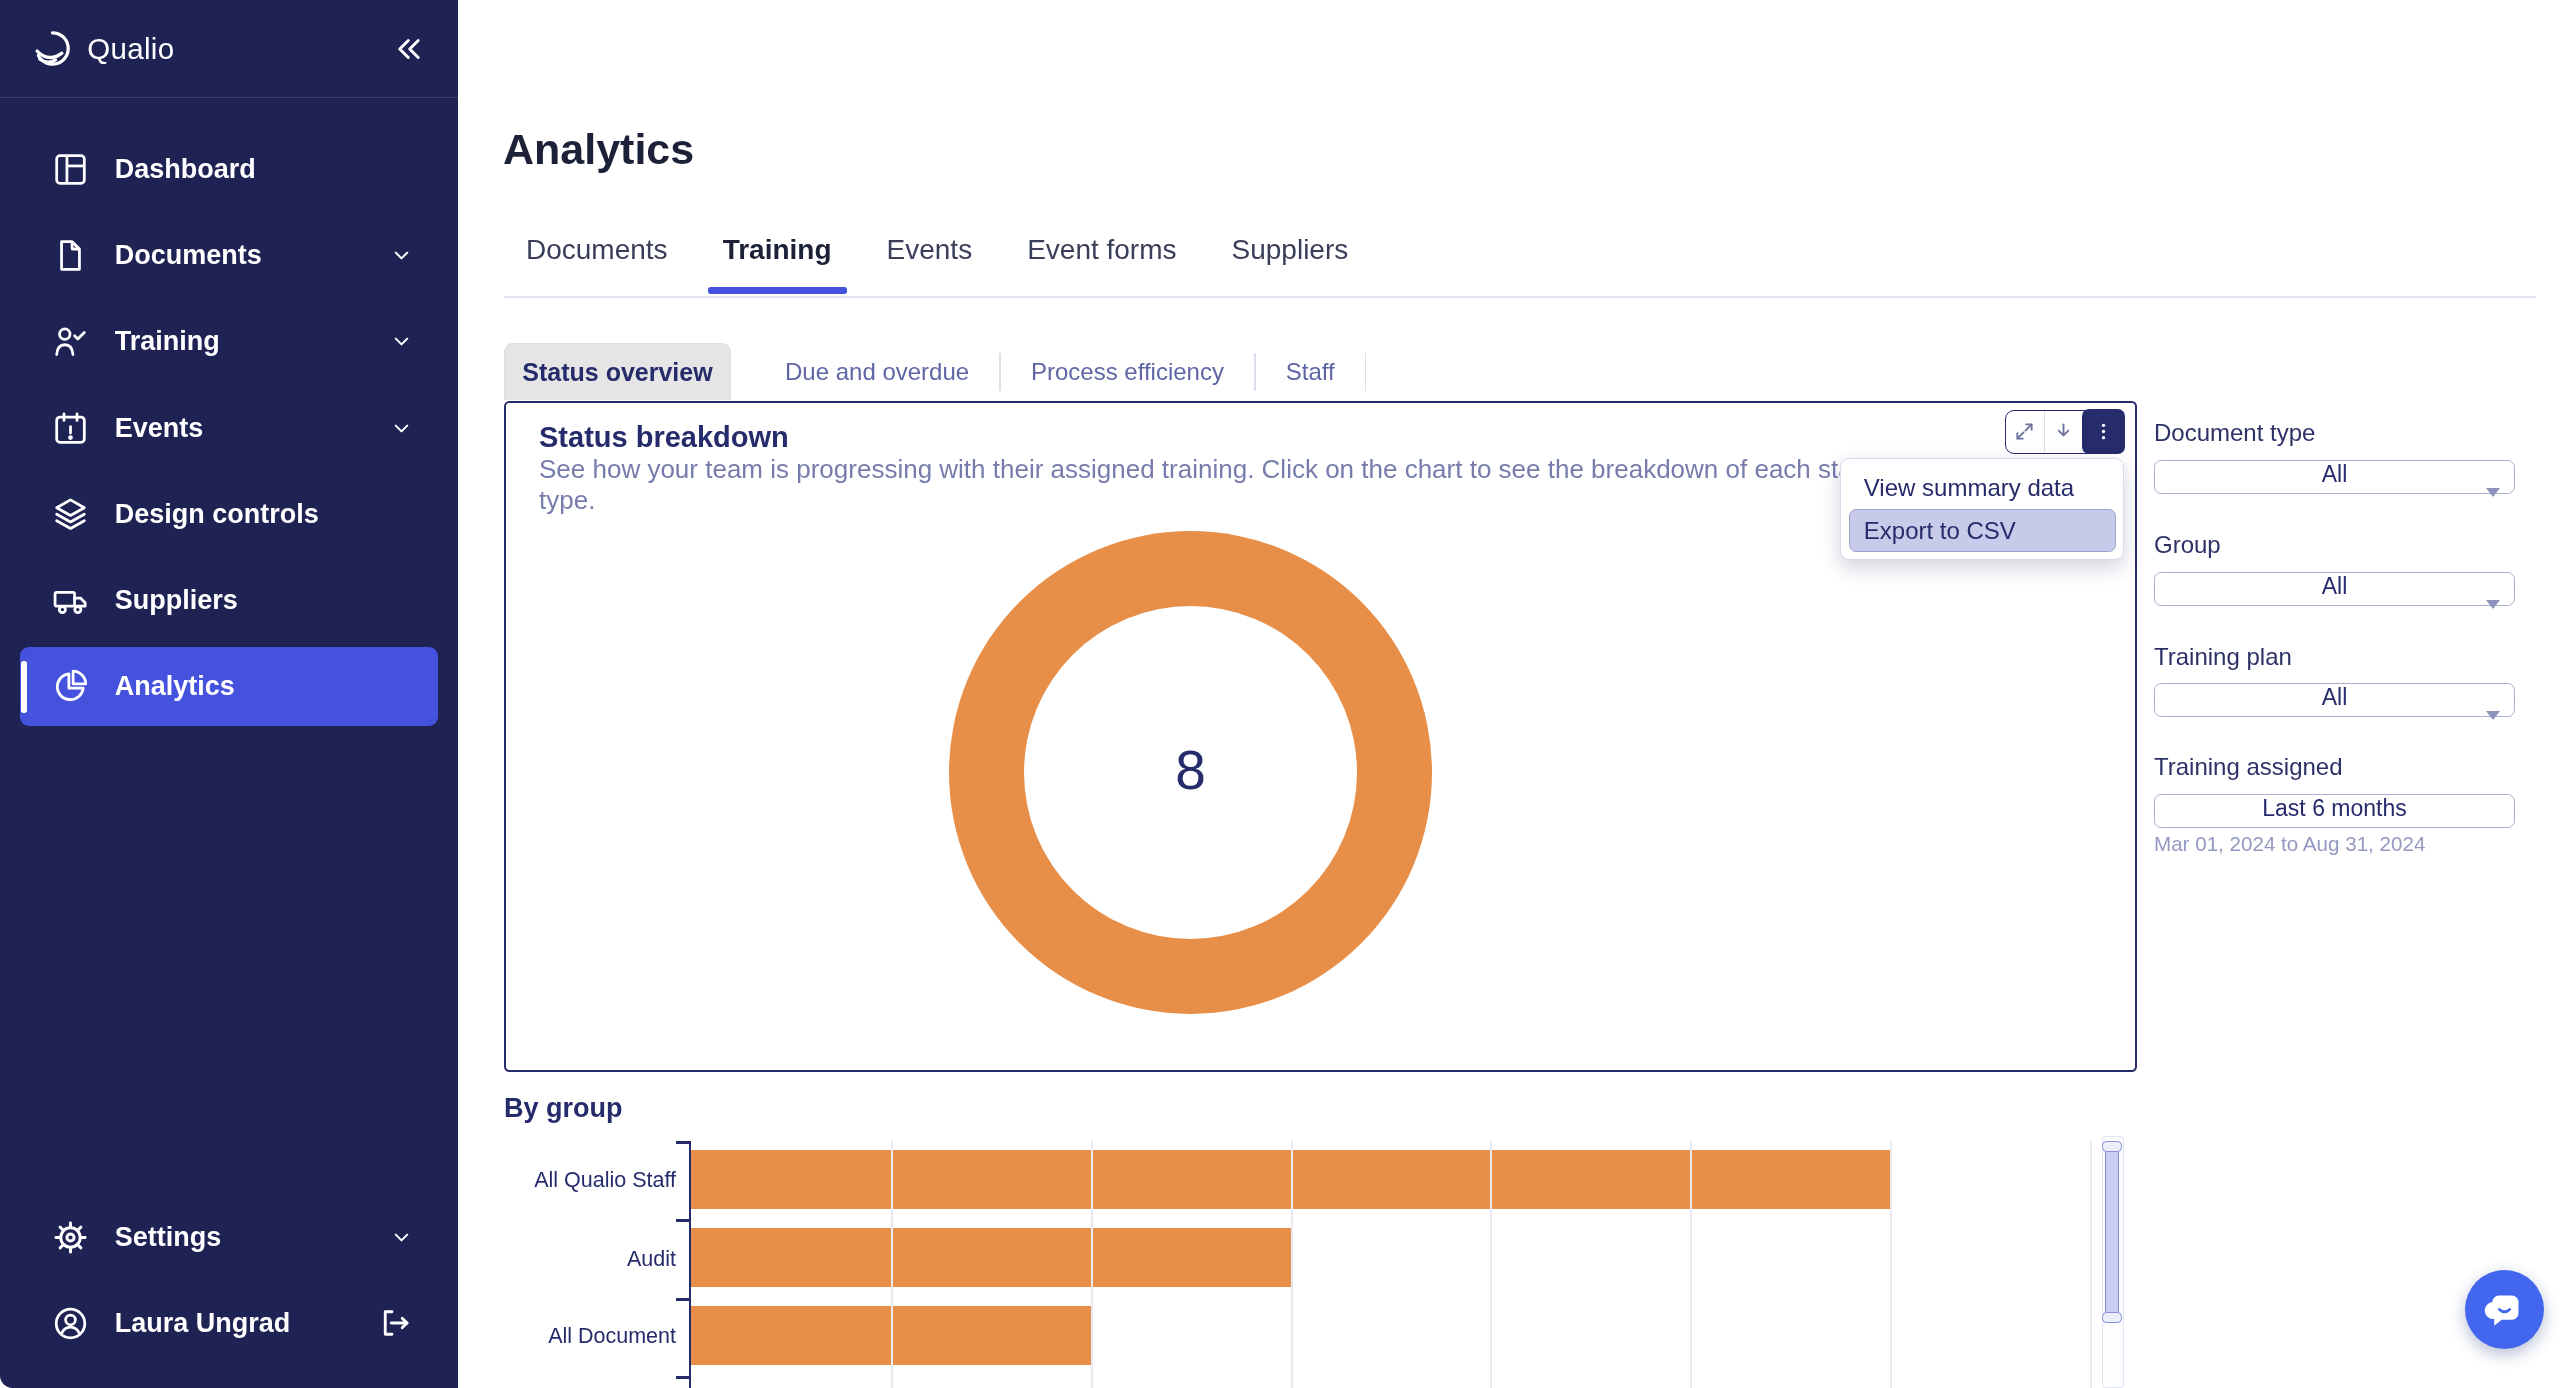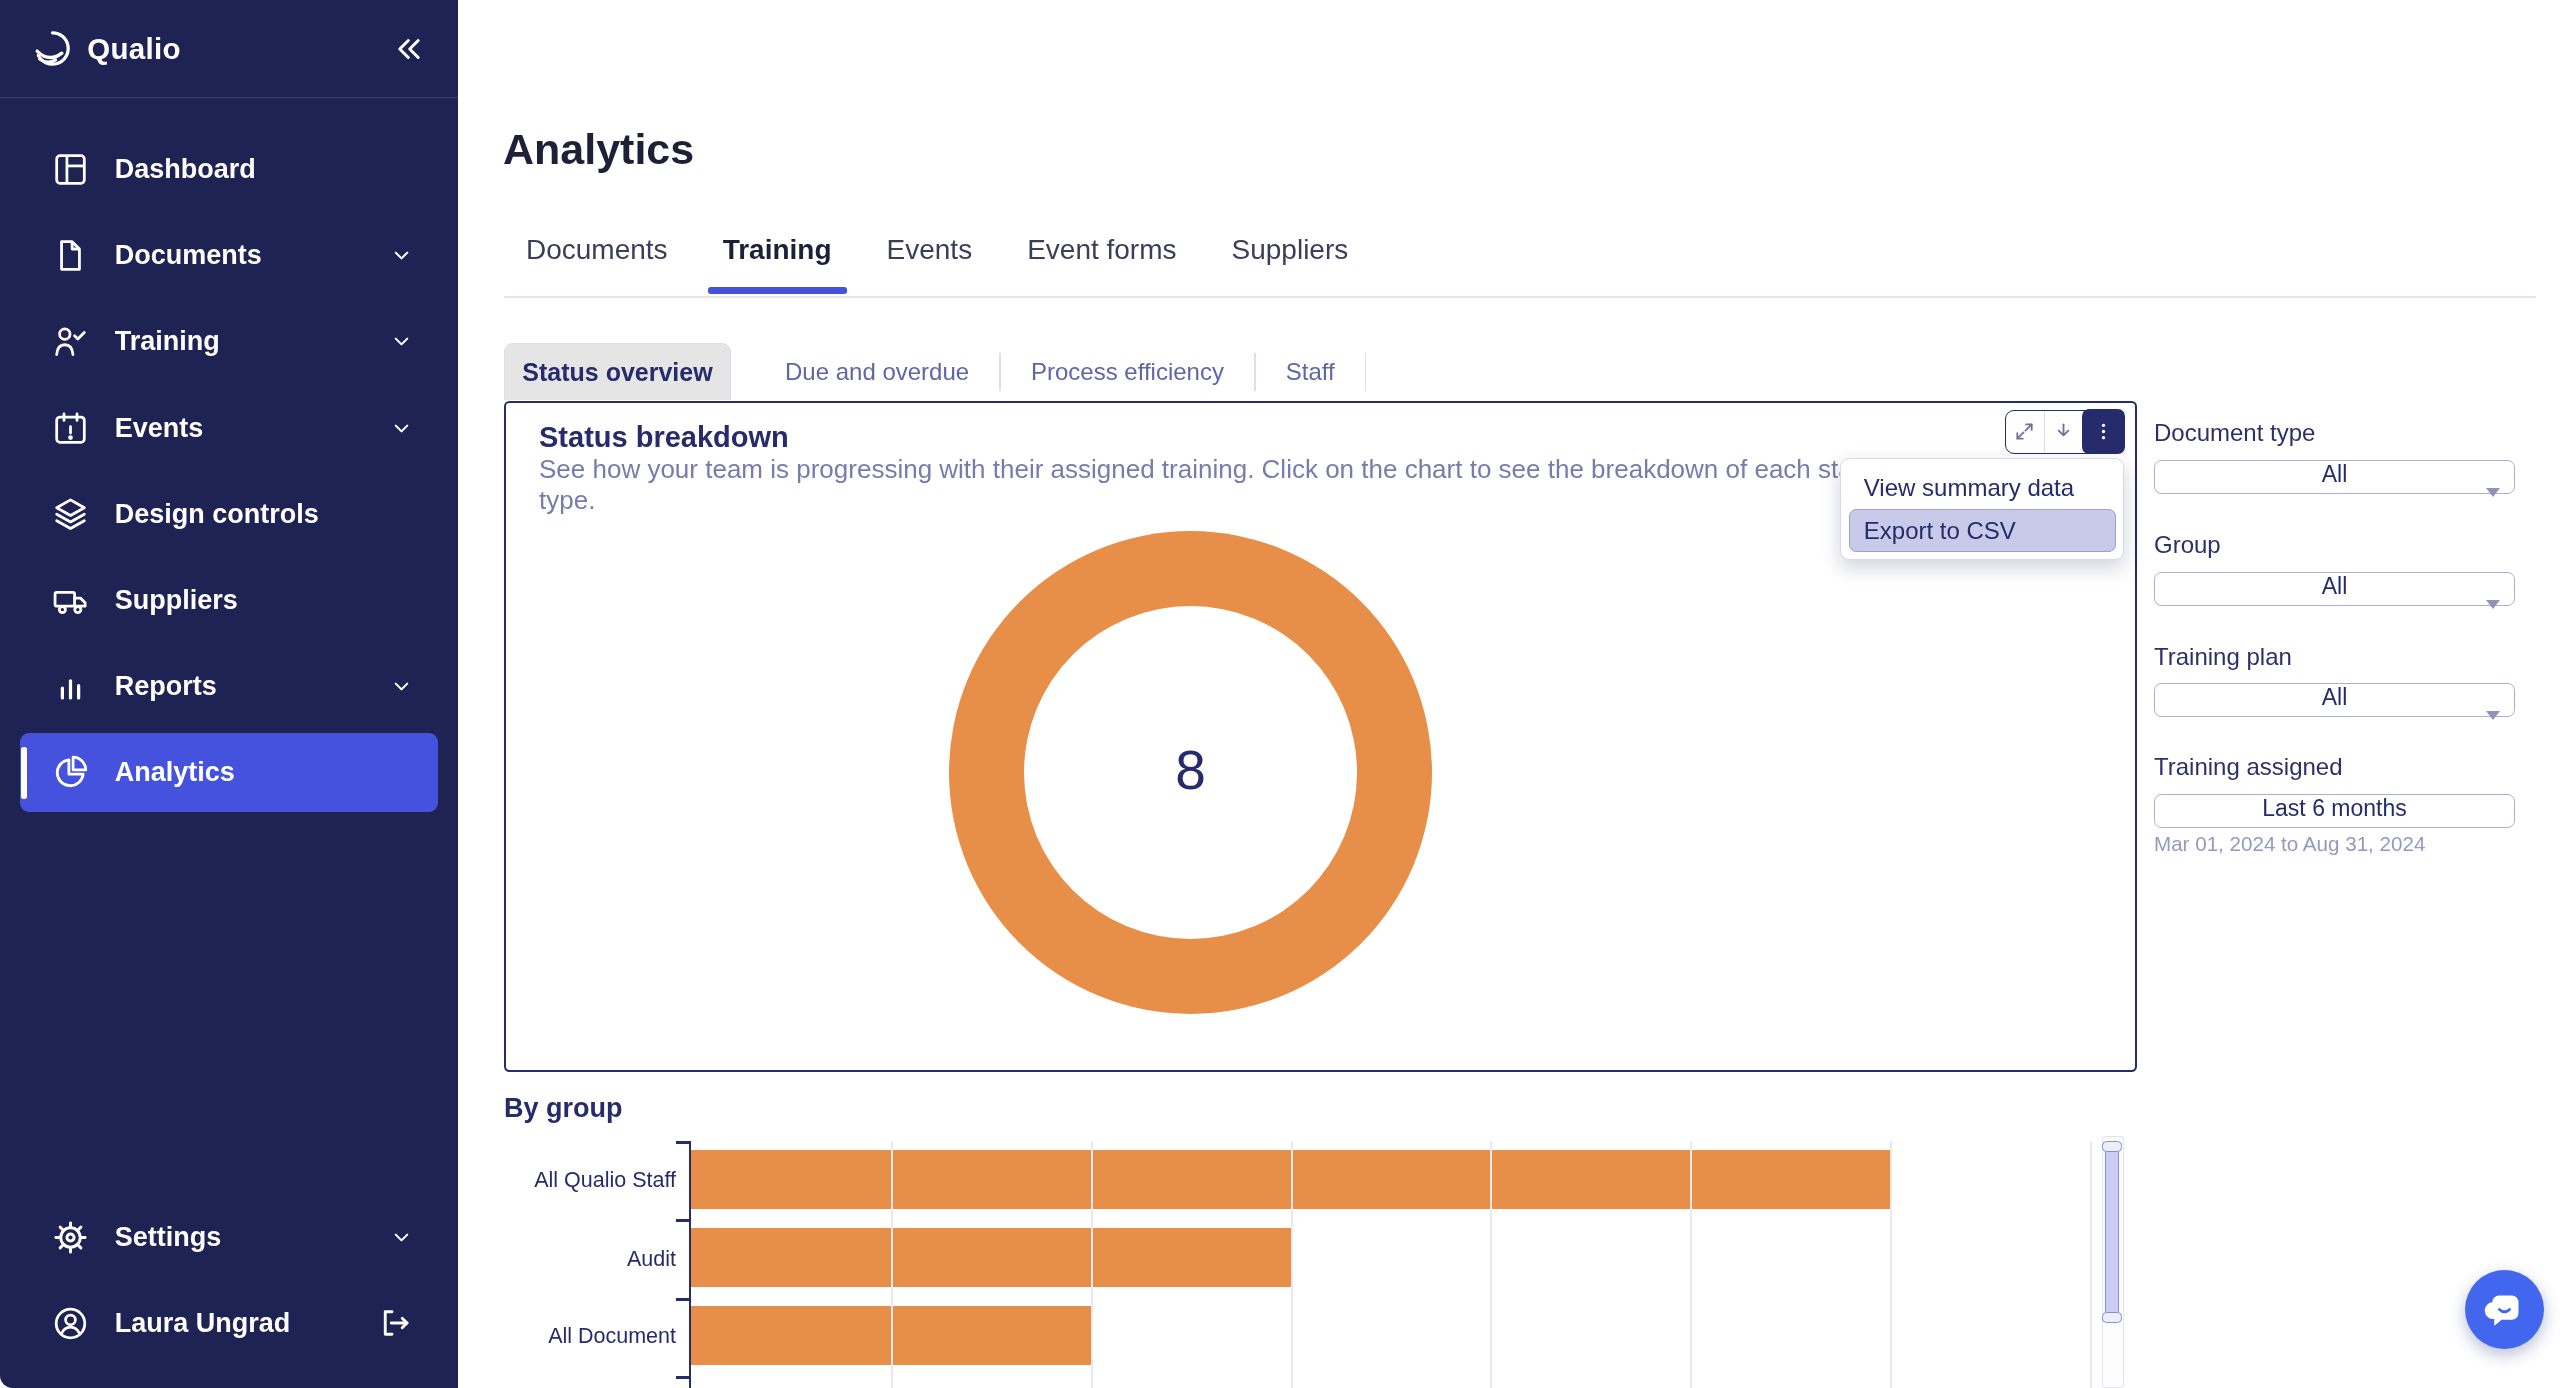--- a/index.html
+++ b/index.html
@@ -11,21 +11,21 @@
   }
   *{box-sizing:border-box;margin:0;padding:0;font-family:"Liberation Sans",sans-serif;}
   html,body{background:#fff;}
   #page{position:relative;width:2576px;height:1388px;background:#fff;overflow:hidden;}
 
   
   .sidebar{position:absolute;left:0;top:0;width:458px;height:1388px;background:var(--sidebar-navy);
     color:#fff;border-bottom-left-radius:12.5px;}
   .sb-header{height:98px;display:flex;align-items:center;padding:0 32px;border-bottom:0.9px solid rgba(255,255,255,.13);}
   .brand{display:flex;align-items:center;gap:14.3px;}
-  .brand-name{font-size:29.5px;font-weight:700;letter-spacing:0.3px;}
+  .brand-name{font-size:29.5px;font-weight:400;letter-spacing:0.3px;}
   .collapse{margin-left:auto;cursor:pointer;display:flex;}
   .nav{position:absolute;top:98px;left:0;right:0;padding:32px 19.7px 0;}
   .nav-item{position:relative;height:79px;margin-bottom:7.2px;border-radius:9px;display:flex;align-items:center;
     padding:0 25px 0 31px;gap:25px;font-size:27px;font-weight:600;cursor:pointer;}
   .nav-item .chev{margin-left:auto;display:flex;}
   .nav-item.active{background:var(--accent);}
   .nav-item.active::before{content:"";position:absolute;left:1.8px;top:50%;transform:translateY(-50%);
     width:5.4px;height:52px;background:#fff;border-radius:2.7px;}
   .sb-footer{position:absolute;left:19.7px;right:19.7px;bottom:18px;}
   .icon{display:flex;align-items:center;justify-content:center;flex:0 0 auto;}
@@ -209,35 +209,20 @@
           <svg width="39" height="39" viewBox="0 0 24 24" fill="none" stroke="#fff" stroke-width="1.7" stroke-linecap="round" stroke-linejoin="round">
             <rect x="2.5" y="7" width="12" height="8.5" rx="1"></rect>
               <path d="M14.5 10.5 h3.6 l2.9 2.9 v2.1 h-6.5"></path>
               <circle cx="7" cy="17.6" r="1.9"></circle>
               <circle cx="16.5" cy="17.6" r="1.9"></circle>
           </svg>
         </span>
         <span>Suppliers</span>
       </div>
 
-      <div class="nav-item">
-        <span class="icon">
-          <svg width="39" height="39" viewBox="0 0 24 24" fill="none" stroke="#fff" stroke-width="2" stroke-linecap="round">
-            <path d="M7 19 V13"></path>
-              <path d="M12 19 V8.5"></path>
-              <path d="M17 19 V11.5"></path>
-          </svg>
-        </span>
-        <span>Reports</span>
-        <span class="chev icon">
-          <svg width="23" height="23" viewBox="0 0 24 24" fill="none" stroke="#fff" stroke-width="2.2" stroke-linecap="round" stroke-linejoin="round">
-              <path d="M6 9 L12 15 L18 9"></path>
-            </svg>
-        </span>
-      </div>
 
       <div class="nav-item active">
         <span class="icon">
           <svg width="39" height="39" viewBox="0 0 24 24" fill="none" stroke="#fff" stroke-width="1.7" stroke-linejoin="round">
             <path d="M11 4.2 A8 8 0 1 0 19.8 13 H11 Z"></path>
               <path d="M13.6 2.6 A8 8 0 0 1 21.4 10.4 H13.6 Z"></path>
           </svg>
         </span>
         <span>Analytics</span>
       </div>

